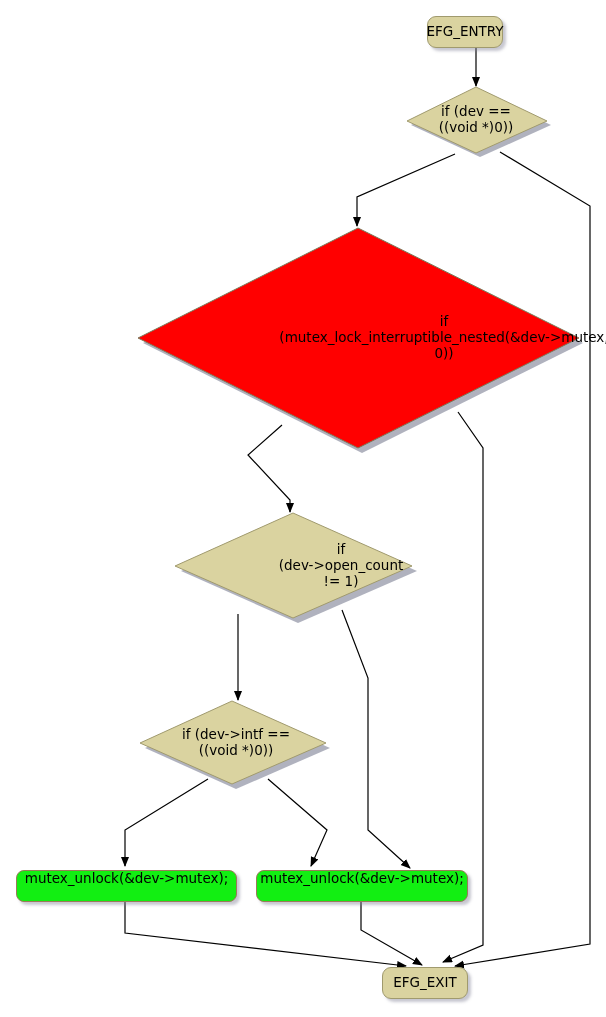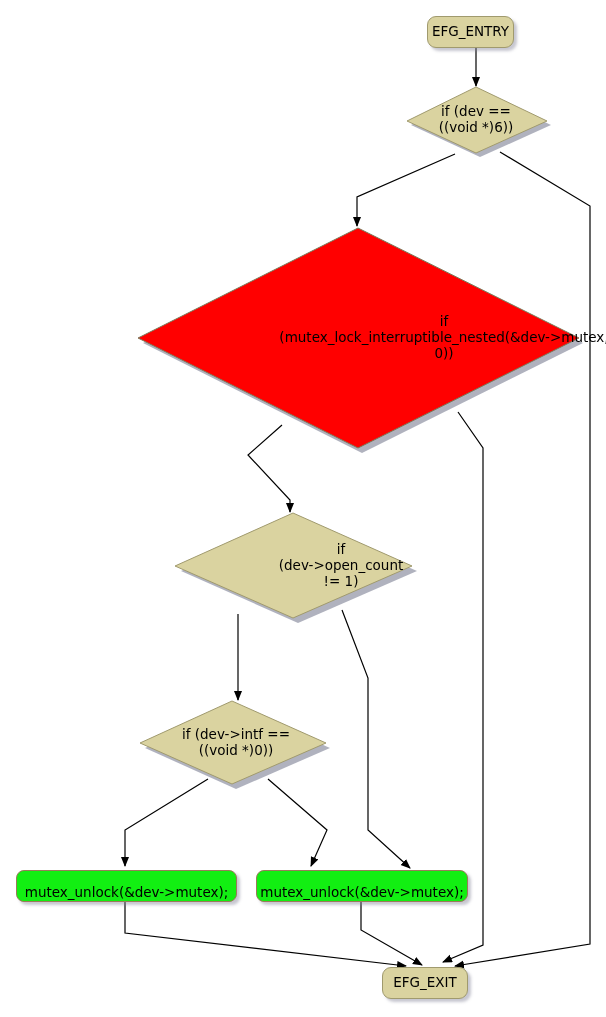--- a/index.html
+++ b/index.html
@@ -43,21 +43,21 @@
     box-shadow: 3px 3px 3px rgba(130,130,150,0.45);
     z-index: 3;
   }
   
   .process {
     background: #12EF12;
     border: 1px solid #9A7A5A;
     border-radius: 8px;
     color: #000000;
     display: flex;
-    align-items: flex-end;
+    align-items: flex-start;
     justify-content: center;
     font-size: 13.5px;
     line-height: 1.15;
     white-space: nowrap;
     box-shadow: 3px 3px 3px rgba(130,130,150,0.45);
     z-index: 3;
   }
   
   .decision {
     z-index: 3;
@@ -122,31 +122,31 @@
       <path d="M208,779 L125,830 L125,866"></path>
 
       <path d="M268,779 L327,830 L311,866"></path>
 
       <path d="M125,902 L125,933 L406,966"></path>
 
       <path d="M361,902 L361,930 L422,965"></path>
     </g>
   </svg>
 
-  <div class="node terminal" style="left:427px; top:16px; width:87px; height:32px;">
+  <div class="node terminal" style="left:427px; top:16px; width:76px; height:32px;">
     <span>EFG_ENTRY</span>
   </div>
 
   <div class="node decision" style="left:404px; top:86px; width:144px; height:68px;">
     <svg width="148" height="72" viewBox="0 0 148 72">
       <polygon class="shadowpoly" points="76,5 147,39 76,71 7,39"></polygon>
       <polygon points="72,1 143,35 72,67 3,35" fill="#DAD3A0" stroke="#A09A6E" stroke-width="1"></polygon>
     </svg>
     <div class="dlabel">if (dev ==
-((void *)6))</div>
+((void *)0))</div>
   </div>
 
   <div class="node decision red" style="left:135px; top:226px; width:446px; height:224px;">
     <svg width="452" height="230" viewBox="0 0 452 230">
       <polygon class="shadowpoly" points="227,8 448,117 227,227 8,117"></polygon>
       <polygon points="223,2 444,112 223,222 3,112" fill="#FF0000" stroke="#7A7A5A" stroke-width="1"></polygon>
     </svg>
     <div class="dlabel" style="padding-left:86px; padding-bottom:2px;">if
 (mutex_lock_interruptible_nested(&amp;dev-&gt;mutex,
 0))</div>

